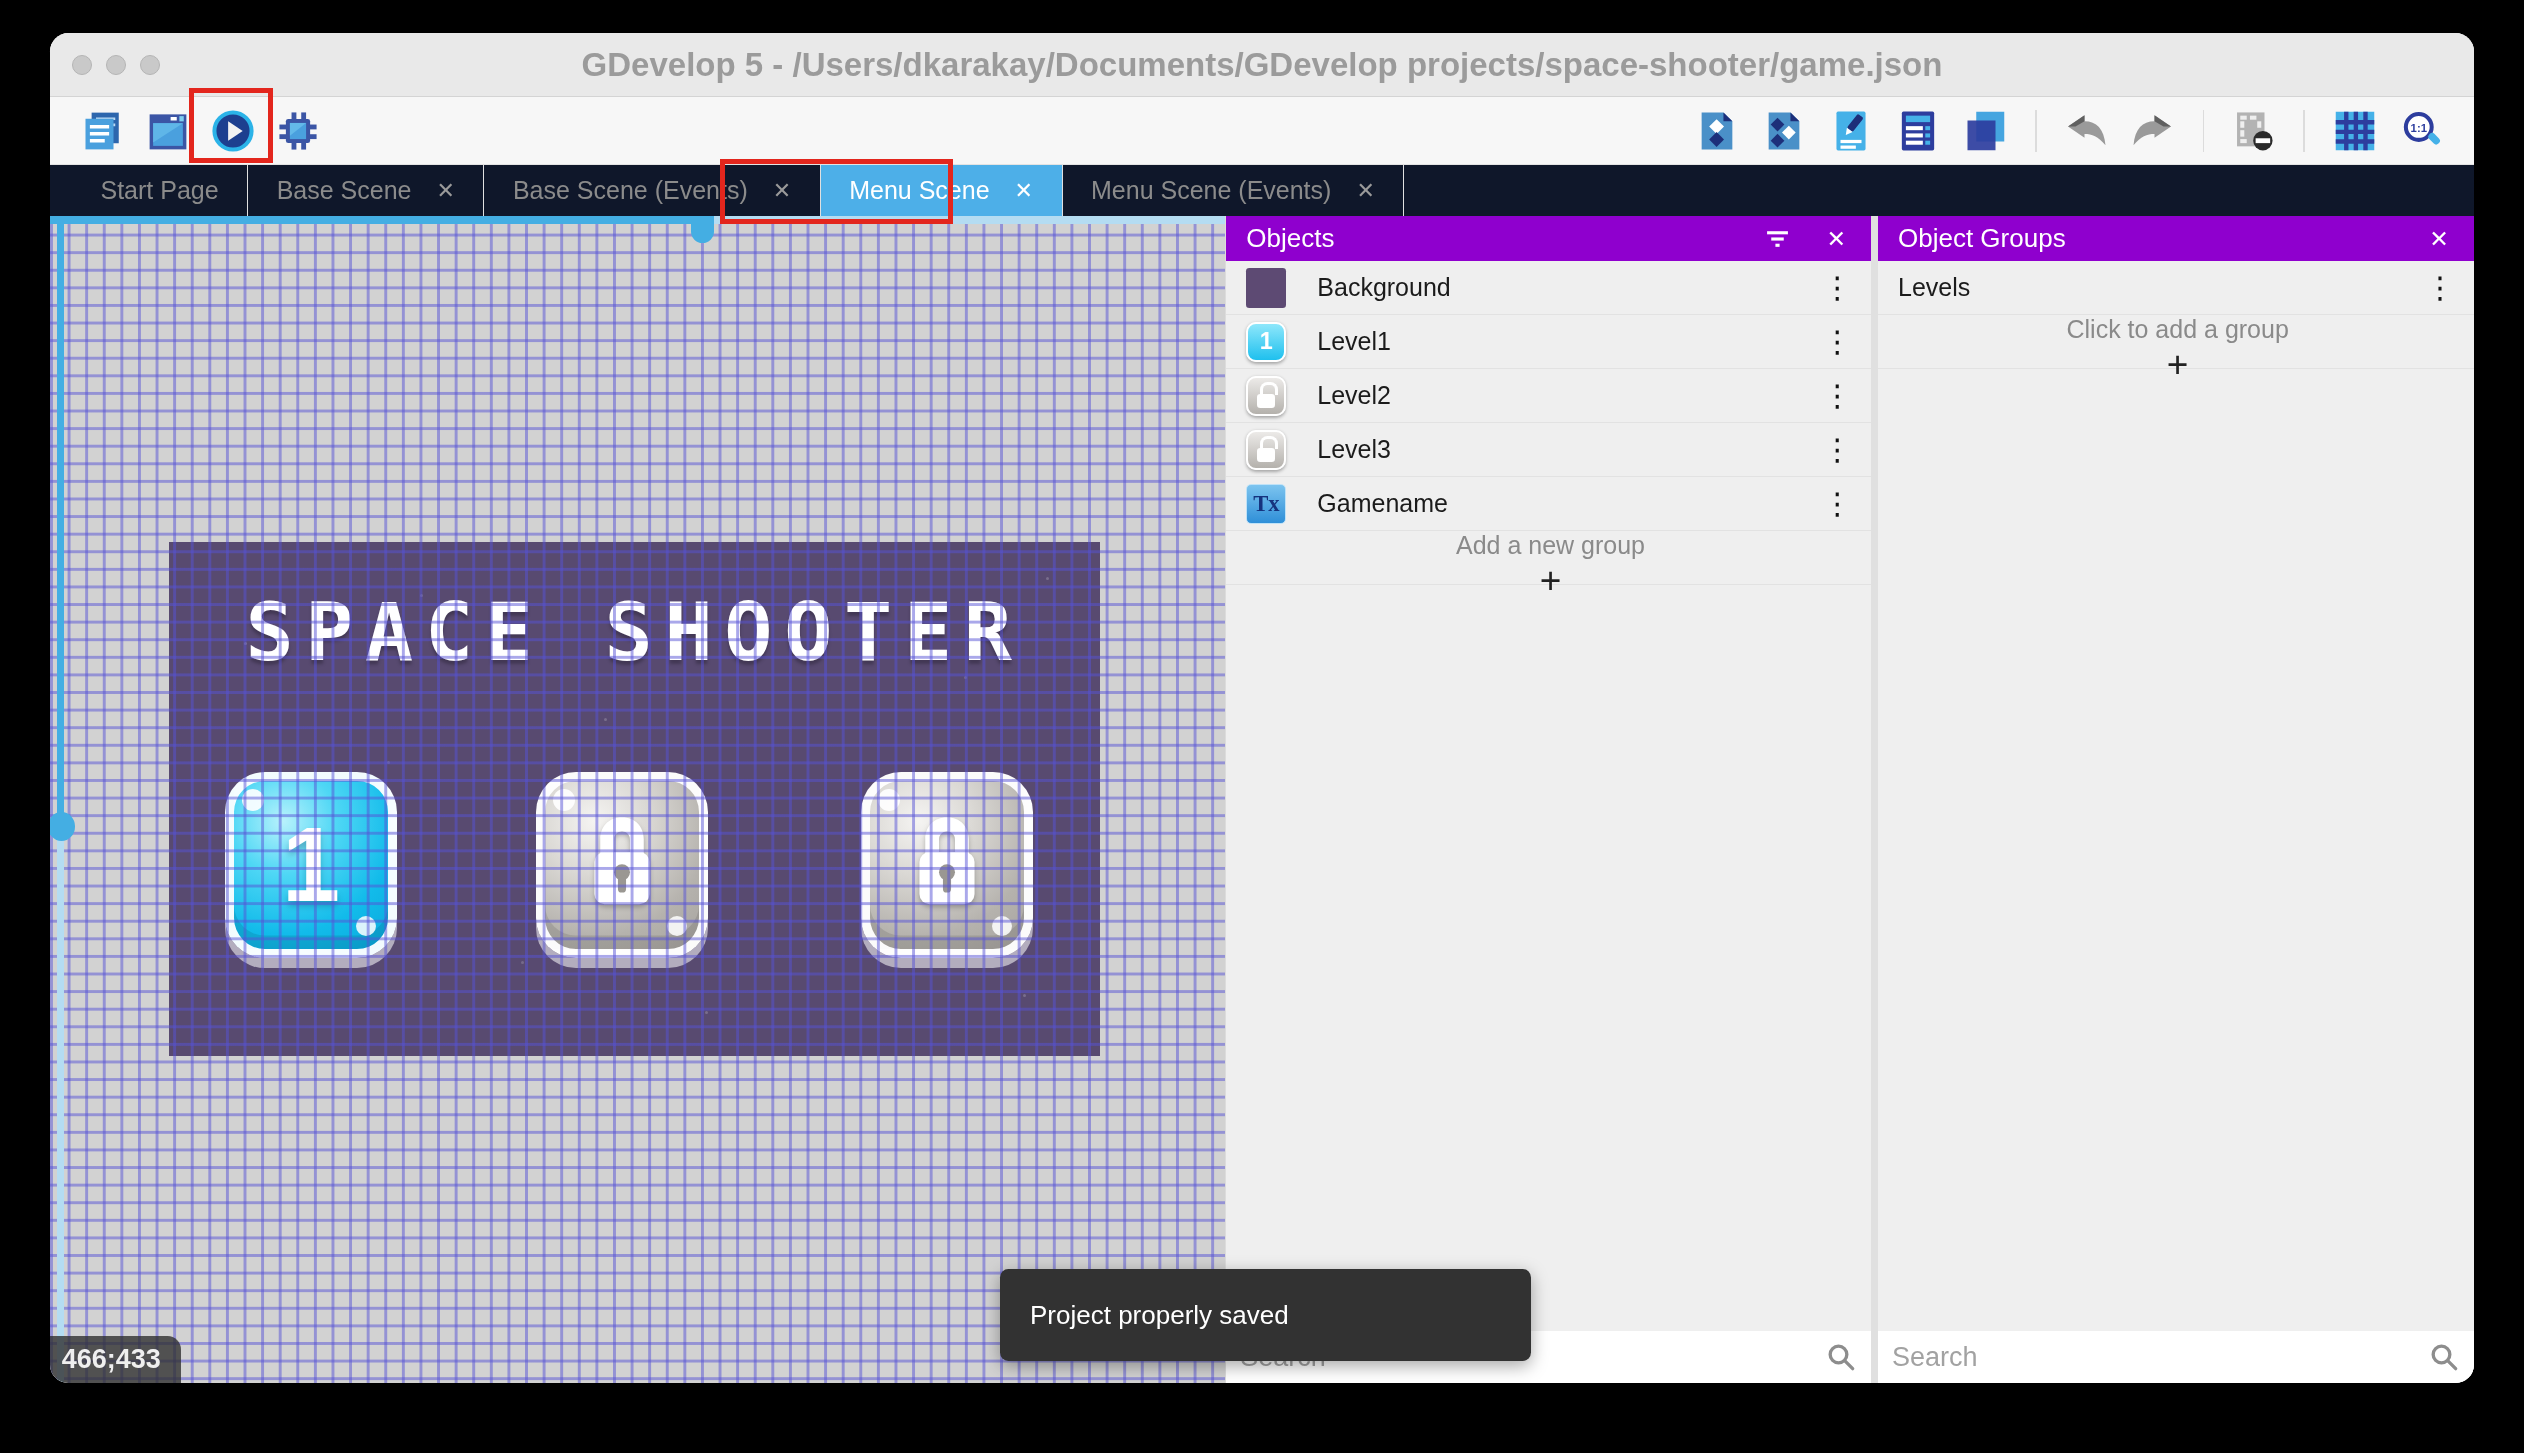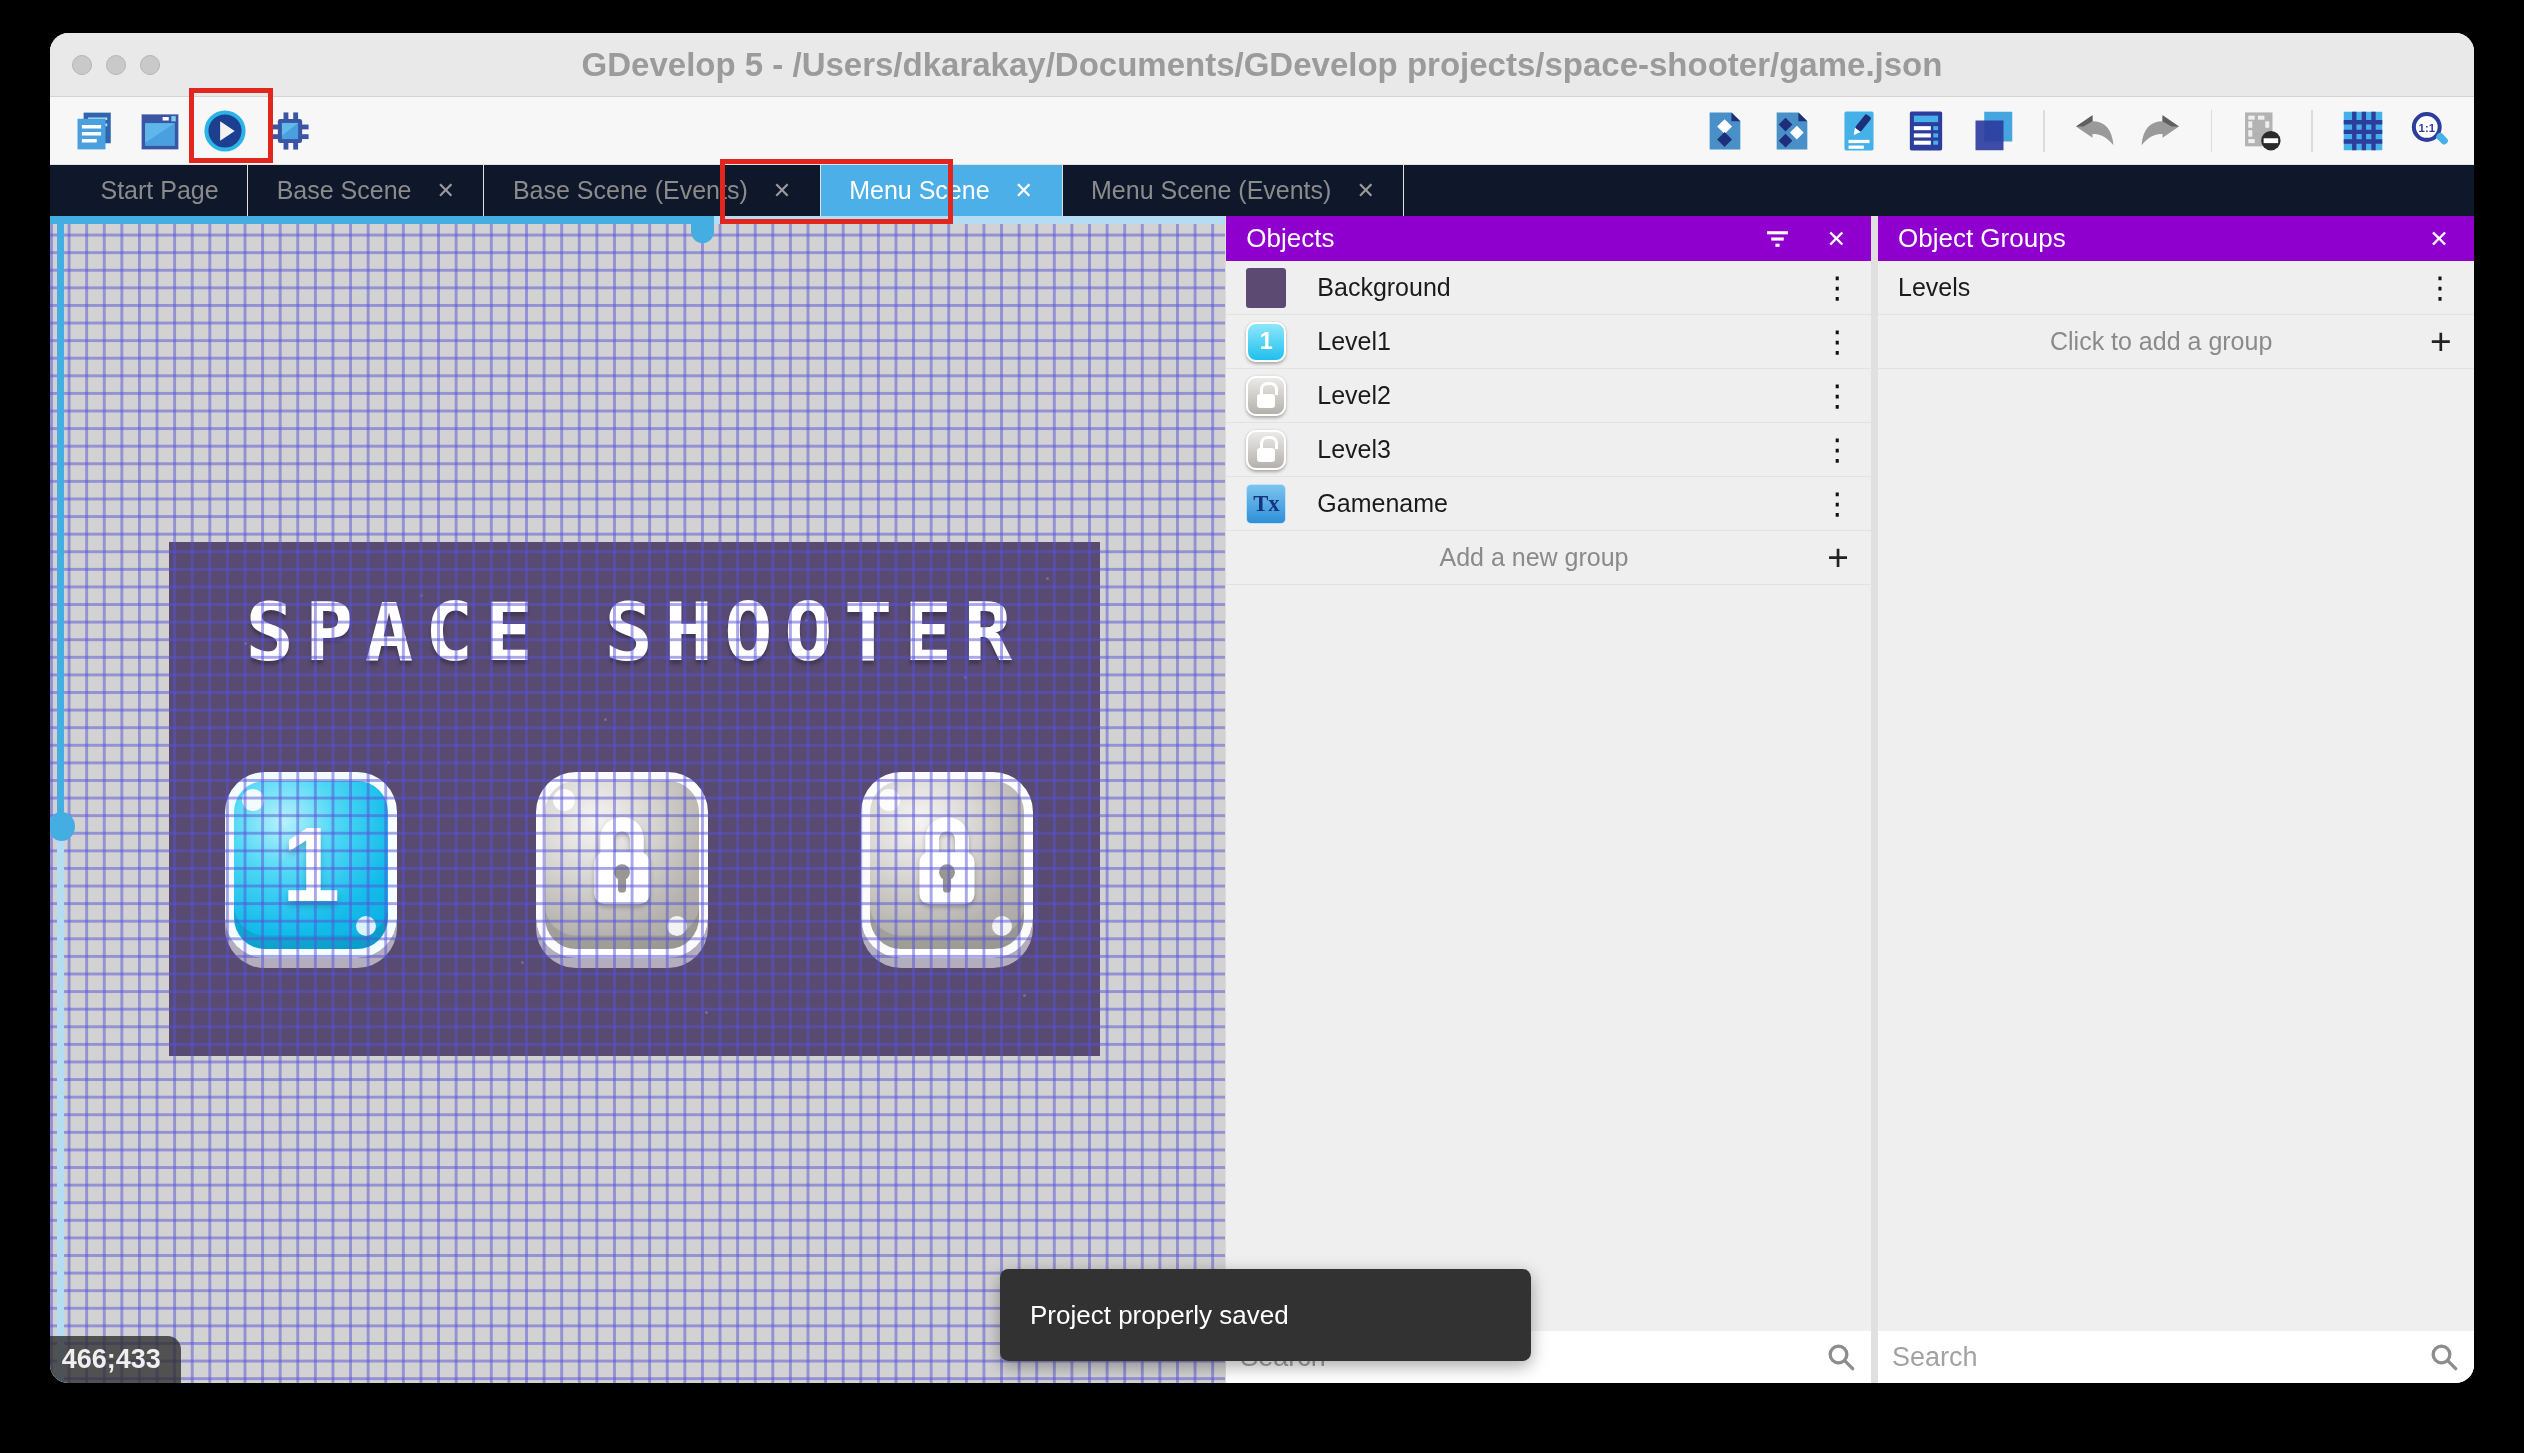--- a/index.html
+++ b/index.html
@@ -15,21 +15,21 @@
   
   .titlebar { height:64px; background:#e9e9e9; border-bottom:0.8px solid #d4d4d4;
               display:flex; align-items:center; position:relative; flex:0 0 auto; }
   .traffic { display:flex; gap:14.2px; padding-left:22px; }
   .light { width:20px; height:20px; border-radius:50%; background:#c9c9c9; border:0.8px solid #b5b5b5; }
   .win-title { position:absolute; left:0; right:0; text-align:center; color:#9b9b9b;
                font-size:33px; font-weight:700; pointer-events:none; }
 
   
   .toolbar { height:67px; background:#f7f7f7; display:flex; align-items:center;
-             padding:0 22px; flex:0 0 auto; position:relative; }
+             padding:0 30px; flex:0 0 auto; position:relative; }
   .tb-left { display:flex; align-items:center; gap:20px; }
   .tb-right { margin-left:auto; display:flex; align-items:center; gap:22px; }
   .tb-btn { width:45px; height:45px; display:flex; align-items:center; justify-content:center; cursor:pointer; }
   .tb-btn svg { width:42px; height:42px; }
   .tb-sep { width:1.7px; height:42px; background:#dcdcdc; margin:0 5px; }
 
   
   .tabbar { height:52px; background:#0f172a; border-top:0.8px solid #e3e3e3;
             display:flex; align-items:stretch; padding-left:22px; flex:0 0 auto; }
   .tab { display:flex; align-items:center; padding:0 28.5px; font-size:25px; color:#8b8b8b;
@@ -107,21 +107,21 @@
   .panel-header { height:45px; background:#8f00ce; color:#fff; display:flex; align-items:center;
     padding:0 20px; font-size:26px; flex:0 0 auto; }
   .panel-header .ph-title { flex:1; }
   .ph-icon { width:30px; height:30px; display:flex; align-items:center; justify-content:center;
     margin-left:28.5px; cursor:pointer; color:#fff; font-size:23.4px; }
   .row { height:54px; display:flex; align-items:center; padding:0 16.7px 0 20px;
     border-bottom:0.8px solid #e2e2e2; font-size:25px; color:#1b1b1b; cursor:pointer; position:relative; }
   .row .obj-name { margin-left:31px; flex:1; }
   .kebab { font-size:30px; color:#111; width:33px; text-align:center; cursor:pointer; letter-spacing:1.7px; }
   .row-add { height:54px; display:flex; align-items:center; border-bottom:0.8px solid #e2e2e2;
-    padding:0 16.7px 0 20px; font-size:25px; color:#8a8a8a; cursor:pointer; }
+    padding:0 16.7px 0 20px; font-size:25px; color:#8a8a8a; cursor:pointer;flex-direction:column; }
   .row-add .add-label { flex:1; text-align:center; }
   .plus { font-size:37px; color:#222; width:33px; text-align:center; font-weight:400; }
   .panel-fill { flex:1; }
   .searchbar { height:52px; background:#fff; display:flex; align-items:center;
     padding:0 15px 0 14px; flex:0 0 auto; }
   .searchbar input { flex:1; border:none; outline:none; font-size:27px; color:#444;
     font-family:"Liberation Sans", sans-serif; background:transparent; }
   .searchbar input::placeholder { color:#a2a2a2; }
   .searchbar svg { width:30px; height:30px; flex:0 0 auto; }
 

